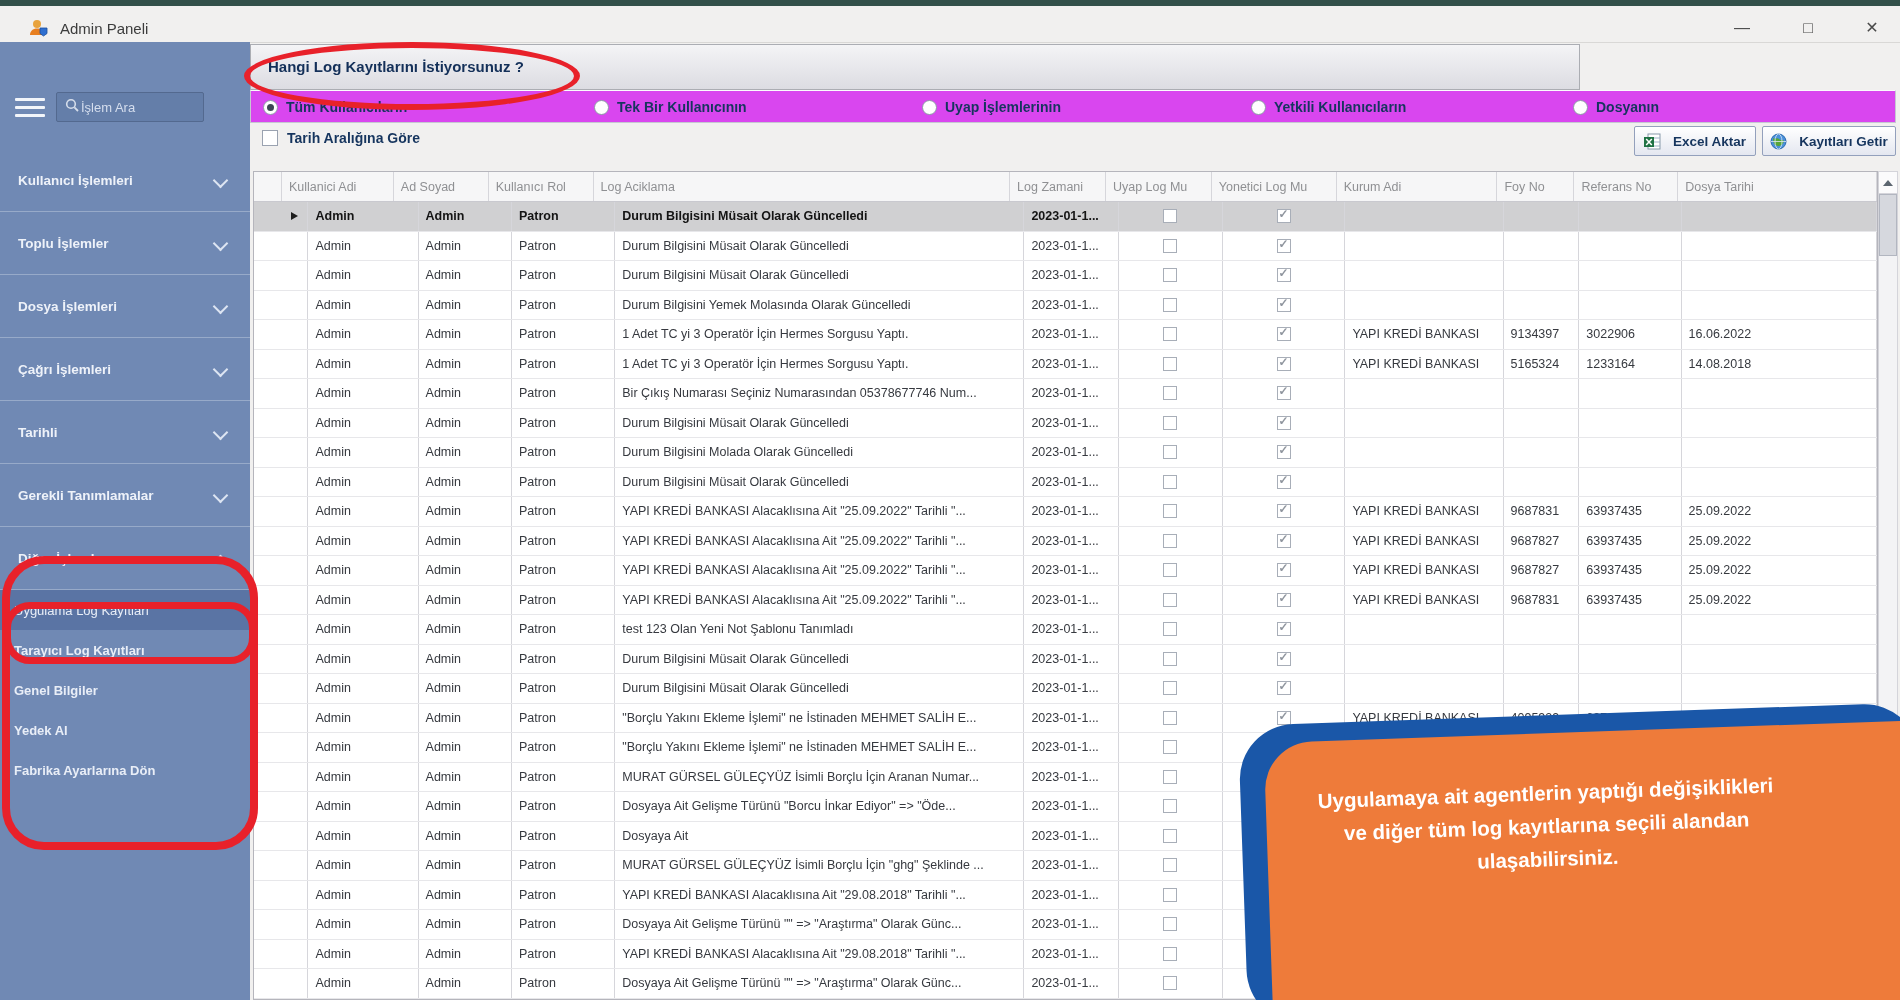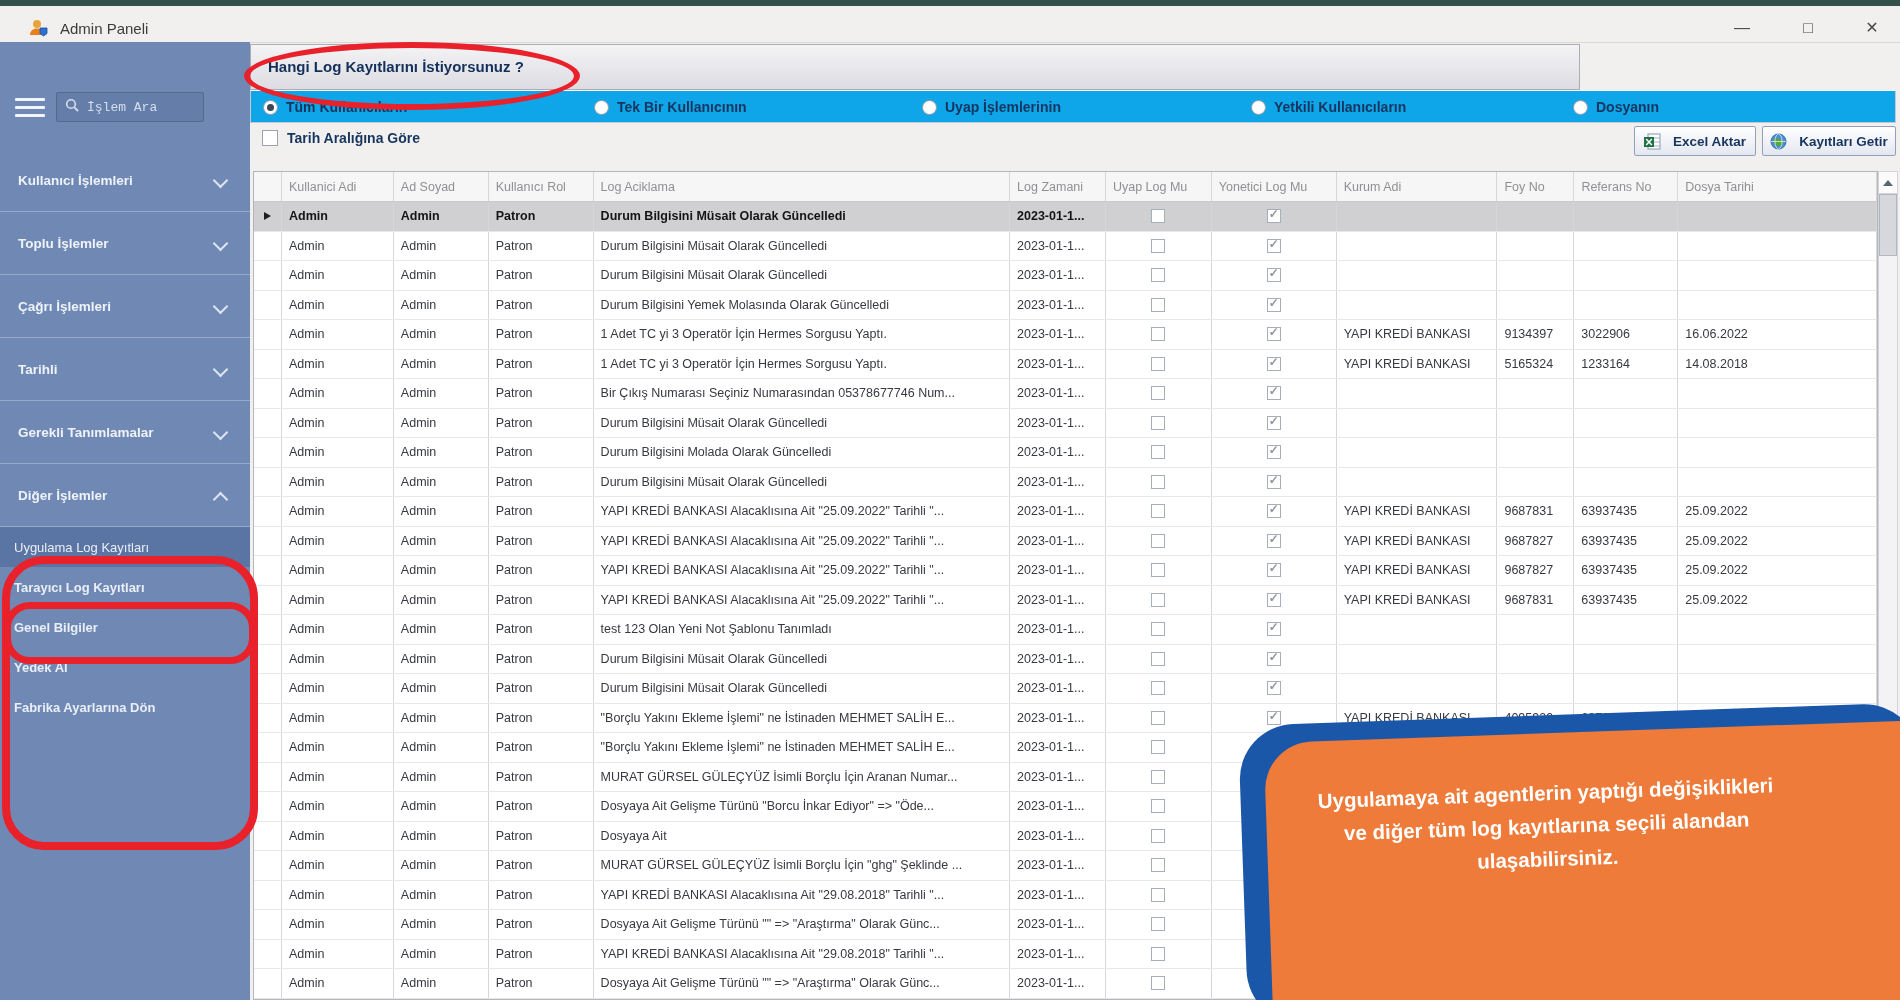--- a/index.html
+++ b/index.html
@@ -15,56 +15,56 @@
   .winbtn{top:9px;width:44px;height:26px;text-align:center;line-height:26px;
           font-size:16px;color:#4a4a4a;cursor:default;}
 
   
   #sidebar{left:0;top:42px;width:250px;height:958px;background:#7089b4;}
   #hamburger{left:15px;top:56px;width:30px;height:20px;}
   #hamburger div{height:3px;background:#f2f5fa;margin-bottom:5px;border-radius:1px;}
   #search-box{left:56px;top:50px;width:148px;height:30px;background:#647ea9;
               border:1px solid #53698f;border-radius:2px;display:flex;align-items:center;padding:0 8px;box-sizing:border-box;}
   #search-input{background:transparent;border:none;outline:none;color:#dfe6f2;font-size:13px;width:110px;
-                font-family:Liberation Mono, monospace;margin-left:6px;}
+                font-family:Liberation Sans, sans-serif;}
   #search-input::placeholder{color:#d5deee;}
   #sidebar-menu{left:0;top:107px;width:250px;}
   .side-item{position:relative;height:63px;display:flex;align-items:center;padding:0 18px;box-sizing:border-box;
              color:#eef2f9;font-weight:bold;font-size:13.5px;border-bottom:1px solid rgba(255,255,255,.28);cursor:pointer;}
   .side-sub{position:relative;height:40px;display:flex;align-items:center;padding:0 14px;box-sizing:border-box;
             color:#e9eef7;font-weight:bold;font-size:13px;cursor:pointer;}
   .side-sub.selected{background:#5a74a4;font-weight:normal;}
   .chev{width:9px;height:9px;border-left:2px solid #dde5f2;border-bottom:2px solid #dde5f2;
         position:absolute;right:24px;top:26px;transform:rotate(-45deg);}
   .chev.up{transform:rotate(135deg);top:30px;}
 
   
   #group-header{left:250px;top:44px;width:1330px;height:46px;box-sizing:border-box;
         background:linear-gradient(#f4f4f6,#dcdce2);border:1px solid #abadb3;
         font-weight:bold;font-size:15px;color:#143059;line-height:44px;padding-left:17px;}
   #radio-band{left:250px;top:90px;width:1646px;height:33px;box-sizing:border-box;
-        background:#0ea5e9;border:1px solid #c6c8d2;border-top:1px solid #fbfbfd;}
+        background:#d946ef;border:1px solid #c6c8d2;border-top:1px solid #fbfbfd;}
   .radio-item{position:absolute;top:8px;display:flex;align-items:center;cursor:pointer;}
   .radio{width:15px;height:15px;border-radius:50%;background:#fff;border:1px solid #8e98a8;box-sizing:border-box;}
   .radio.sel::after{content:"";display:block;width:7px;height:7px;border-radius:50%;background:#3c4654;margin:3px;}
   .radio-label{margin-left:8px;font-weight:bold;font-size:14px;color:#16355e;}
 
   #date-check-row{left:262px;top:130px;display:flex;align-items:center;}
   .cbx-big{width:16px;height:16px;background:#fff;border:1px solid #9aa2b0;box-sizing:border-box;}
   #date-check-label{margin-left:9px;font-weight:bold;font-size:14px;color:#16355e;}
 
   .tool-btn{position:absolute;top:126px;height:30px;box-sizing:border-box;background:linear-gradient(#ffffff,#e4e7f0);
             border:1px solid #93a0bc;border-radius:2px;display:flex;align-items:center;justify-content:center;
             font-weight:bold;font-size:13.5px;color:#16355e;cursor:pointer;}
   .tool-btn svg{margin-right:6px;}
 
   
   #grid{left:253px;top:171px;width:1625px;height:829px;background:#fff;border:1px solid #b5b5bc;
         box-sizing:border-box;overflow:hidden;}
-  .g-row{display:flex;height:28.5px;border-bottom:1px solid #e7e7ea;background:#fff;}
+  .g-row{display:flex;height:28.5px;border-bottom:1px solid #e7e7ea;background:#fff;padding-left:27px;}
   .g-row.selected{background:#d0d0d2;}
   .g-row.selected .g-cell{font-weight:bold;color:#141414;}
   #grid-header .g-cell{color:#8f9093;background:#f6f6f7;font-weight:normal;}
   #grid-header{display:flex;height:29px;border-bottom:1px solid #c9c9cf;background:#f6f6f7;}
   .g-cell{box-sizing:border-box;border-right:1px solid #d6d6db;padding:0 7px;font-size:12.5px;color:#36393f;
           display:flex;align-items:center;white-space:nowrap;overflow:hidden;}
   .g-cell.center{justify-content:center;padding:0;}
   .cbx{width:14px;height:14px;background:#fff;border:1px solid #a8aeb8;box-sizing:border-box;position:relative;}
   .cbx.checked::after{content:"✓";position:absolute;left:1px;top:-3px;font-size:12px;font-weight:bold;color:#8f959e;}
   .row-arrow{width:0;height:0;border-left:7px solid #1d1d1d;border-top:4px solid transparent;border-bottom:4px solid transparent;}
@@ -122,20 +122,24 @@
     </span>
     <input id="search-input" placeholder="İşlem Ara" style="">
   </div>
   <div class="abs" id="sidebar-menu">
       <div class="side-item">
         <span>Kullanıcı İşlemleri</span>
         <span class="chev"></span>
       </div>
       <div class="side-item">
         <span>Toplu İşlemler</span>
+        <span class="chev"></span>
+      </div>
+      <div class="side-item">
+        <span>Dosya İşlemleri</span>
         <span class="chev"></span>
       </div>
       <div class="side-item">
         <span>Çağrı İşlemleri</span>
         <span class="chev"></span>
       </div>
       <div class="side-item">
         <span>Tarihli</span>
         <span class="chev"></span>
       </div>

